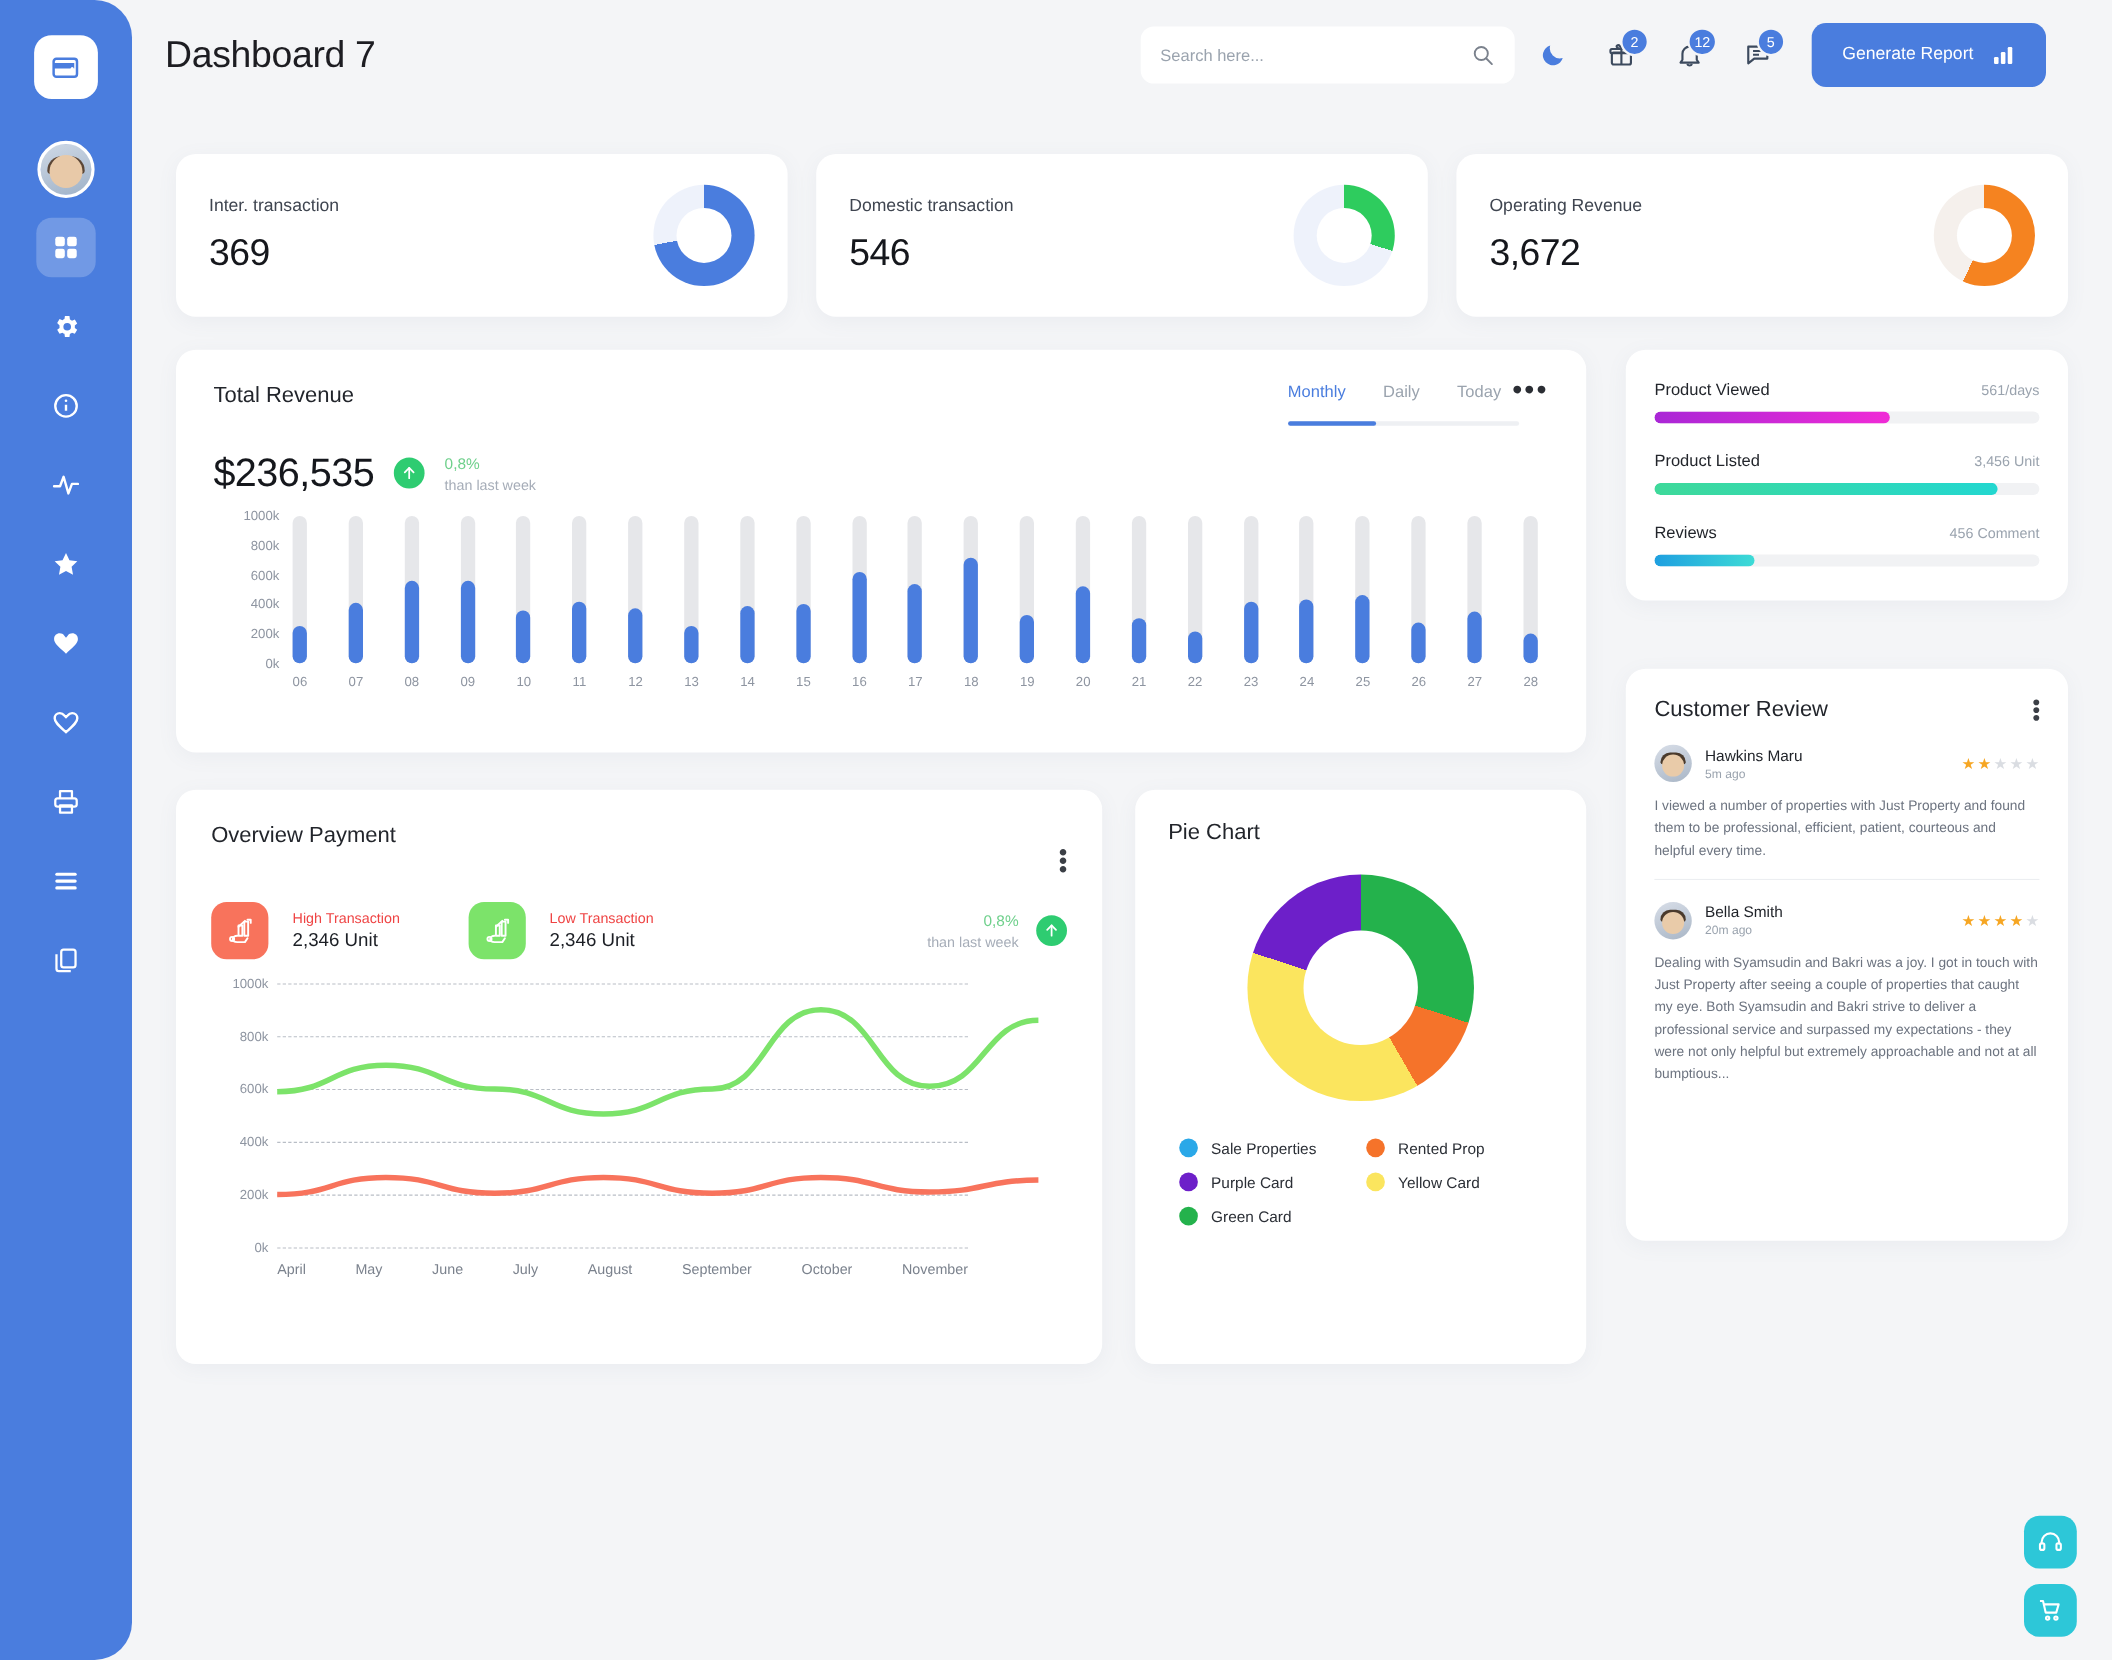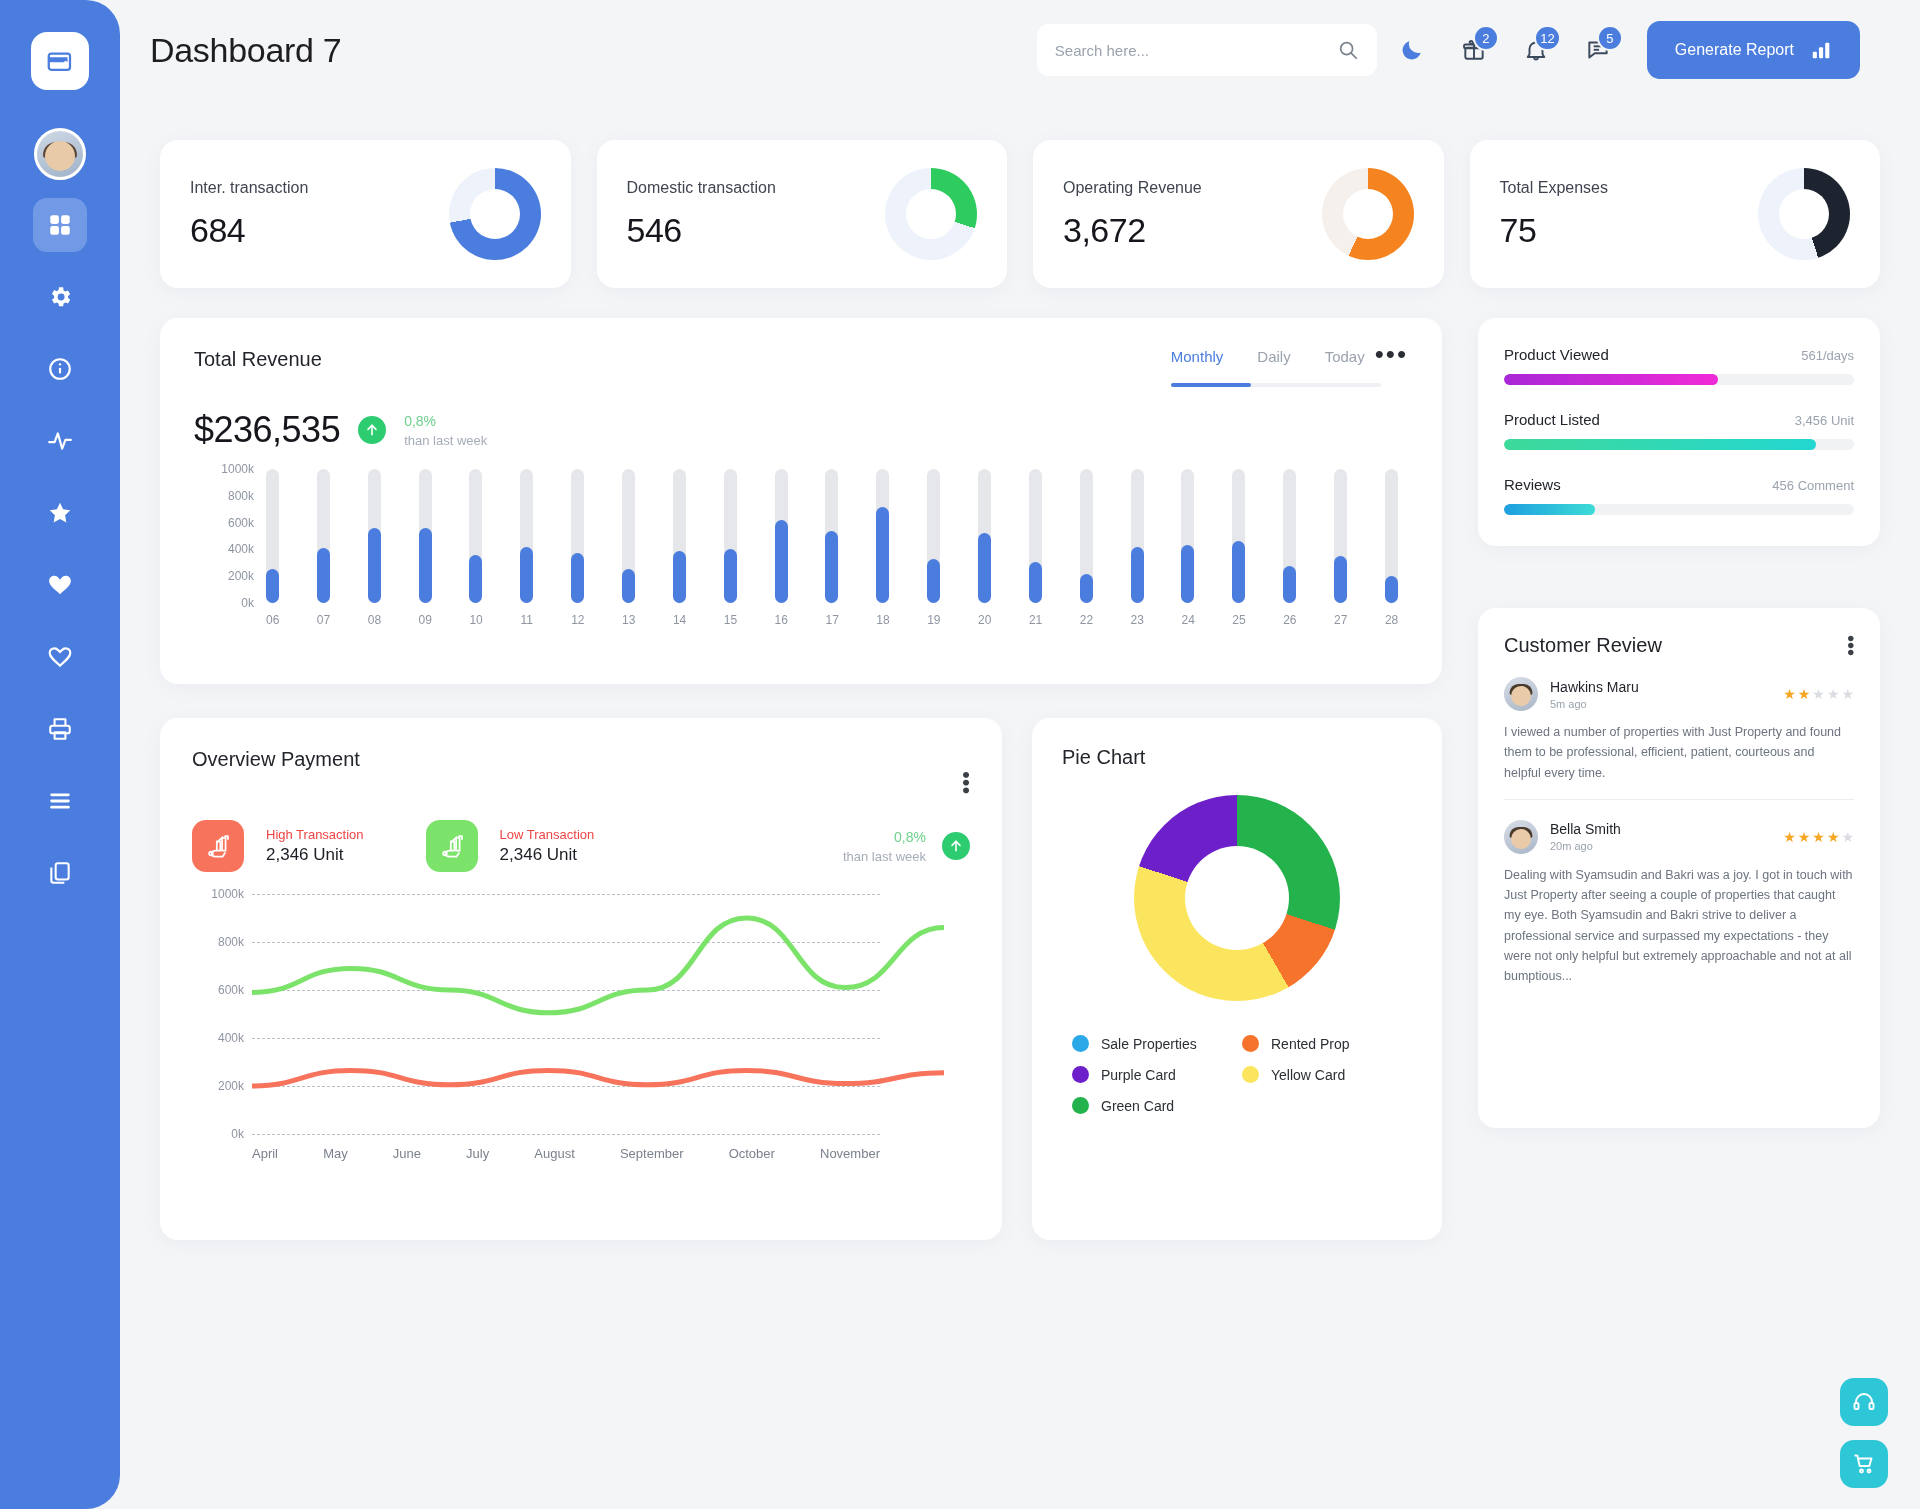--- a/index.html
+++ b/index.html
@@ -300,44 +300,37 @@
           <rect x="16.6" y="4" width="4.5" height="17" rx="1.2"></rect>
         </svg>
     </button>
   </div>
 </div>
 
 <div id="stat-row">
     <div class="card stat-card">
       <div>
         <div class="stat-label">Inter. transaction</div>
-        <div class="stat-value">684</div>
+        <div class="stat-value">369</div>
       </div>
       <div class="donut" style="background:conic-gradient(#4a7dde 0deg 259deg, #eef2fb 259deg 360deg)"></div>
     </div>
     <div class="card stat-card">
       <div>
         <div class="stat-label">Domestic transaction</div>
         <div class="stat-value">546</div>
       </div>
       <div class="donut" style="background:conic-gradient(#2ecc5e 0deg 108deg, #eef2fb 108deg 360deg)"></div>
     </div>
     <div class="card stat-card">
       <div>
         <div class="stat-label">Operating Revenue</div>
         <div class="stat-value">3,672</div>
       </div>
       <div class="donut" style="background:conic-gradient(#f58320 0deg 205deg, #f5f0ec 205deg 360deg)"></div>
-    </div>
-    <div class="card stat-card">
-      <div>
-        <div class="stat-label">Total Expenses</div>
-        <div class="stat-value">75</div>
-      </div>
-      <div class="donut" style="background:conic-gradient(#1d2430 0deg 162deg, #eef2fb 162deg 360deg)"></div>
     </div>
   </div>
 
 <div id="revenue-card" class="card">
   <div id="revenue-head">
     <div id="revenue-title">Total Revenue</div>
     <div id="tabs">
       <div class="tab active">Monthly</div>
       <div class="tab">Daily</div>
       <div class="tab">Today</div>

